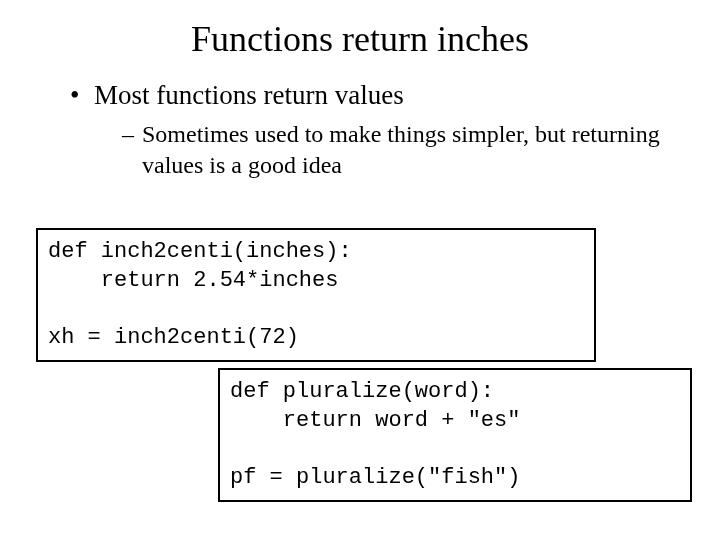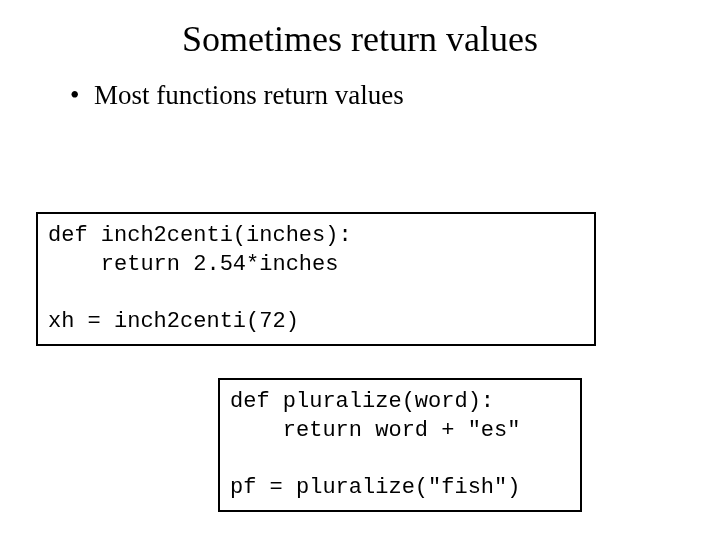--- a/index.html
+++ b/index.html
@@ -61,37 +61,42 @@
     background: #fff;
     font-family: "Courier New", Courier, monospace;
     font-size: 22px;
     line-height: 1.3;
     padding: 8px 10px;
     white-space: pre;
     box-sizing: border-box;
   }
   .code-box-1 {
     left: 36px;
-    top: 212px;
+    top: 228px;
     width: 560px;
   }
   .code-box-2 {
     left: 218px;
-    top: 378px;
-    width: 364px;
+    top: 368px;
+    width: 474px;
   }
 </style>
 </head>
 <body>
 
-<div class="title">Sometimes return values</div>
+<div class="title">Functions return inches</div>
 
 <ul class="bullet-list">
   <li>
     <span>Most functions return values</span>
+    <ul class="sub-list">
+      <li>
+        <span>Sometimes used to make things simpler, but returning values is a good idea</span>
+      </li>
+    </ul>
   </li>
 </ul>
 
 <div class="code-box code-box-1">def inch2centi(inches):
     return 2.54*inches
 
 xh = inch2centi(72)</div>
 <div class="code-box code-box-2">def pluralize(word):
     return word + "es"
 

